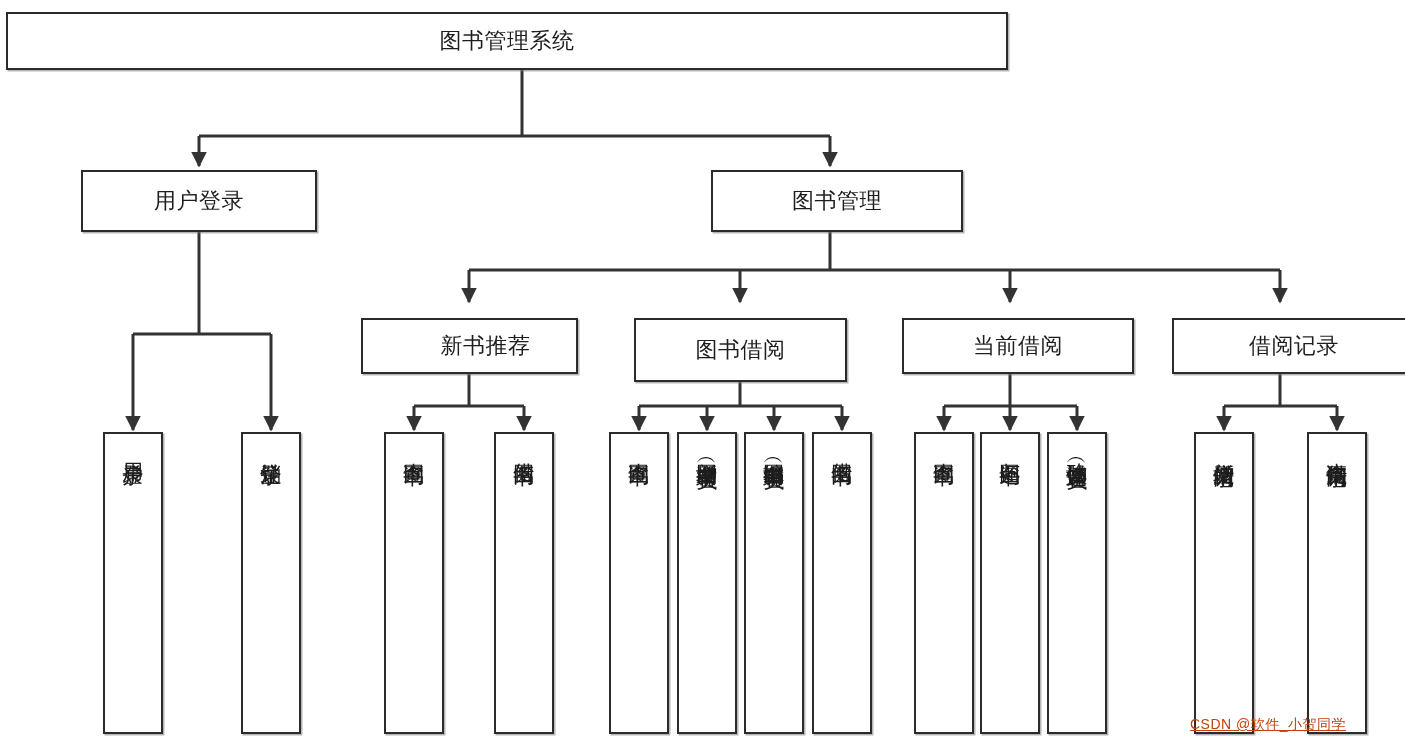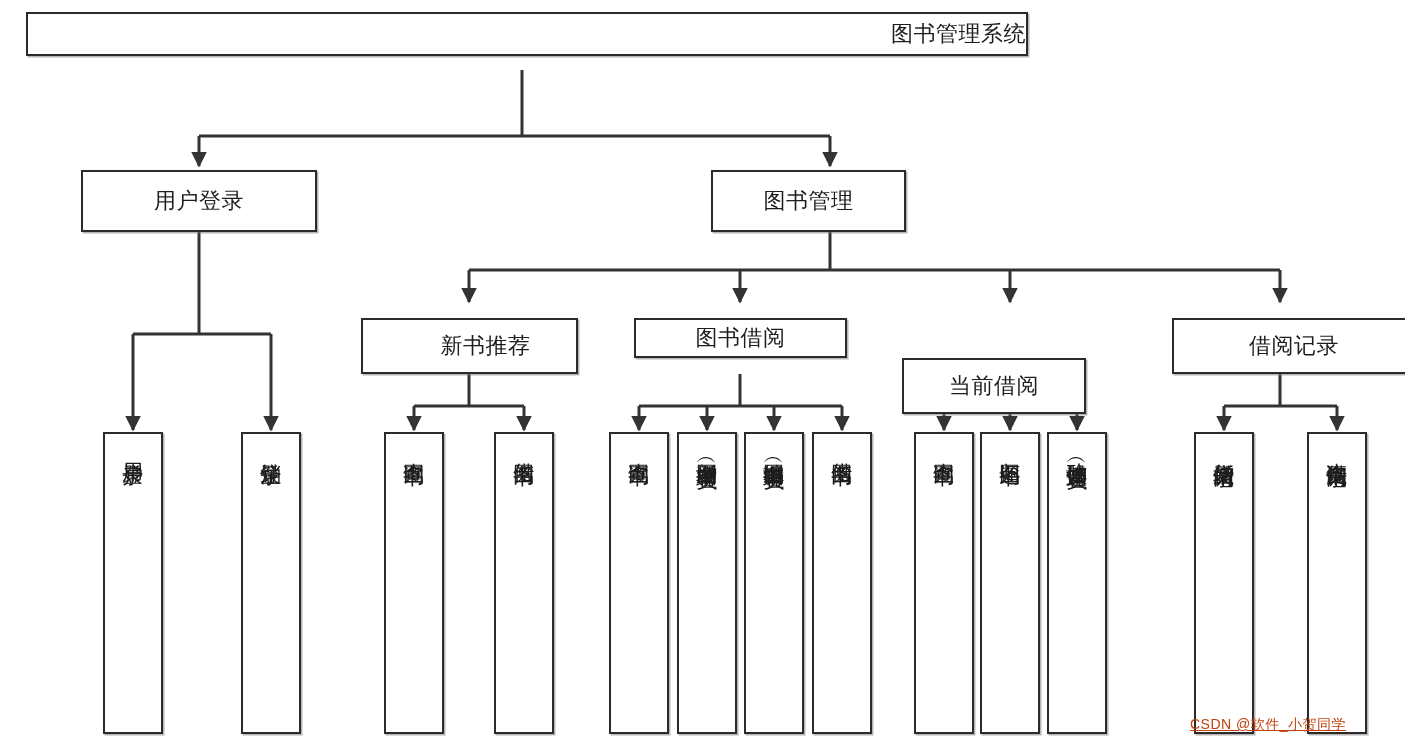--- a/index.html
+++ b/index.html
@@ -115,38 +115,38 @@
       <path d="M 1010 406 L 1010 430" marker-end="url(#arrow)"></path>
       <path d="M 1077 406 L 1077 430" marker-end="url(#arrow)"></path>
 
       <path d="M 1280 374 L 1280 406"></path>
       <path d="M 1224 406 L 1337 406"></path>
       <path d="M 1224 406 L 1224 430" marker-end="url(#arrow)"></path>
       <path d="M 1337 406 L 1337 430" marker-end="url(#arrow)"></path>
     </g>
   </svg>
 
-  <div class="node" style="left:26px; top:12px; width:1002px; height:44px;justify-content:flex-end;">
+  <div class="node" style="left:6px; top:12px; width:1002px; height:58px;">
     <span class="label">图书管理系统</span>
   </div>
 
   <div class="node" style="left:81px; top:170px; width:236px; height:62px;">
     <span class="label">用户登录</span>
   </div>
-  <div class="node" style="left:711px; top:170px; width:195px; height:62px;">
+  <div class="node" style="left:711px; top:170px; width:252px; height:62px;">
     <span class="label">图书管理</span>
   </div>
 
   <div class="node" style="left:361px; top:318px; width:217px; height:56px;padding-left:32px;">
     <span class="label">新书推荐</span>
   </div>
-  <div class="node" style="left:634px; top:318px; width:213px; height:40px;">
+  <div class="node" style="left:634px; top:318px; width:213px; height:64px;">
     <span class="label">图书借阅</span>
   </div>
-  <div class="node" style="left:902px; top:318px; width:184px; height:56px;margin-top:40px;">
+  <div class="node" style="left:902px; top:318px; width:232px; height:56px;">
     <span class="label">当前借阅</span>
   </div>
   <div class="node" style="left:1172px; top:318px; width:244px; height:56px;">
     <span class="label">借阅记录</span>
   </div>
 
   <div class="node vert" style="left:103px; top:432px; width:60px; height:302px;">
     <span class="label">用户登录</span>
   </div>
   <div class="node vert" style="left:241px; top:432px; width:60px; height:302px;">

